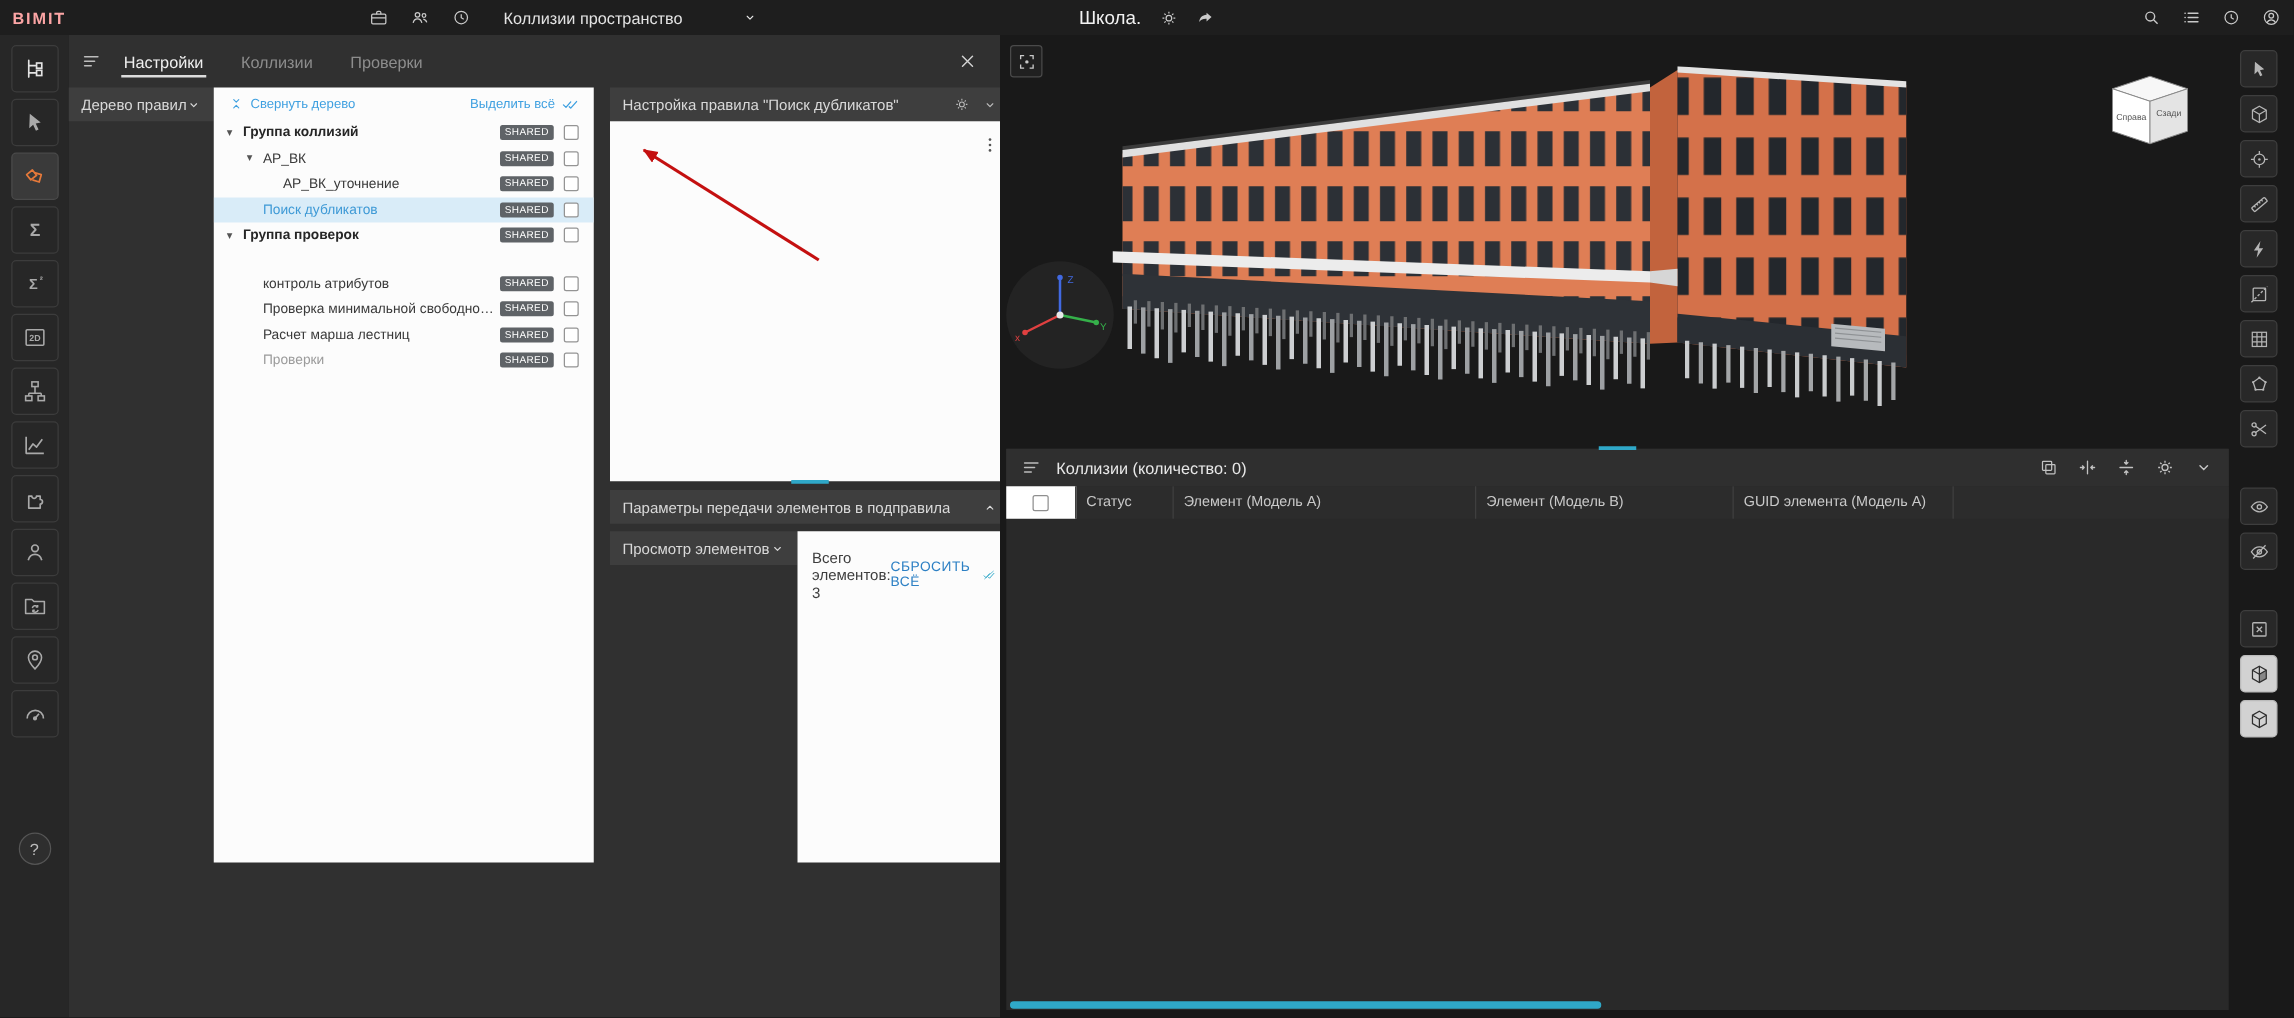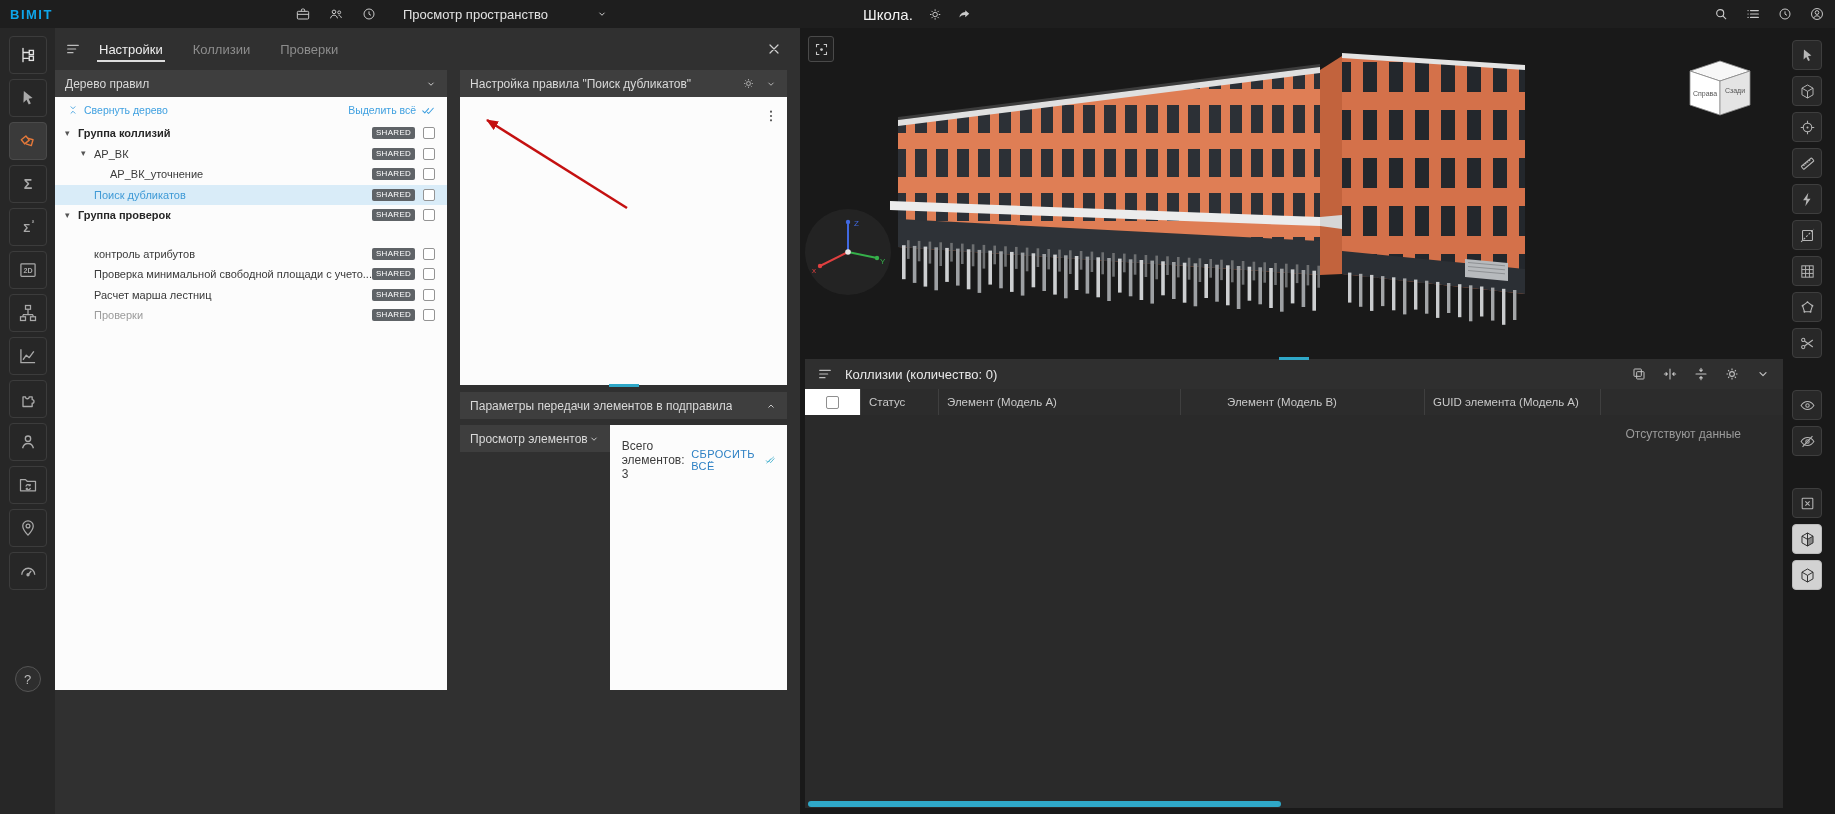--- a/index.html
+++ b/index.html
@@ -2,21 +2,21 @@
 <html><head>
 <meta charset="utf-8">
 <style>
 *{margin:0;padding:0;box-sizing:border-box}
 html,body{width:1835px;height:814px;overflow:hidden;background:#1b1b1b;font-family:"Liberation Sans",sans-serif}
 .app{position:relative;width:1835px;height:814px}
 .ic{display:block;color:inherit}.s12{width:12px;height:12px}.s13{width:13px;height:13px}.s14{width:14px;height:14px}
 .s15{width:15px;height:15px}.s16{width:16px;height:16px}.s17{width:17px;height:17px}.s20{width:20px;height:20px}
 
 .topbar{position:absolute;left:0;top:0;width:100%;height:28px;background:#1e1e1e;display:flex;align-items:center;color:#c9c9c9;z-index:20}
-.logo{font-weight:bold;font-size:13px;color:#0ea5e9;letter-spacing:1.5px;padding:0 14px 0 10px}
+.logo{font-weight:bold;font-size:13px;color:#fca5a5;letter-spacing:1.5px;padding:0 14px 0 10px}
 .tb-left-icons{display:flex;gap:17px;margin-left:228px}
 .tb-ic{display:flex;align-items:center;cursor:pointer;color:#c9c9c9}
 .ws-select{display:flex;align-items:center;margin-left:26px;font-size:13px;color:#e3e3e3;cursor:pointer}
 .ws-select .lbl{margin-right:48px}
 .tb-center{position:absolute;left:50%;transform:translateX(-50%);display:flex;align-items:center;gap:15px}
 .proj-title{font-size:15px;color:#f2f2f2}
 .tb-right{position:absolute;right:10px;display:flex;gap:16px}
 
 .sidebar{position:absolute;left:0;top:28px;width:55px;height:786px;background:#272727;display:flex;flex-direction:column;align-items:center;padding-top:8px}
 .tool-btn{width:38px;height:38px;border:1px solid #3c3c3c;border-radius:4px;background:transparent;display:flex;align-items:center;justify-content:center;margin-bottom:5px;color:#a9a9a9;cursor:pointer;flex:0 0 38px}
@@ -26,21 +26,21 @@
 
 .workspace{position:absolute;left:55px;top:28px;width:745px;height:786px;background:#303030;display:flex;flex-direction:column}
 .tabbar{height:42px;display:flex;align-items:center;padding:0 18px 0 10px;flex:0 0 42px}
 .burger-btn{color:#bdbdbd;cursor:pointer}
 .tabs{display:flex;gap:26px;margin-left:16px;flex:1}
 .tab{font-size:13px;color:#8d8d8d;padding:11px 2px;cursor:pointer;position:relative}
 .tab.active{color:#efefef}
 .tab.active::after{content:"";position:absolute;left:0;right:0;bottom:6px;height:2px;background:#dcdcdc}
 .close-btn{color:#cfcfcf;cursor:pointer}
 .panels{height:620px;display:flex;gap:13px;padding-right:13px;flex:0 0 620px}
-.tree-panel{width:420px;display:flex;flex-direction:column}
+.tree-panel{width:420px;display:flex;flex-direction:row}
 .panel-col{width:359px;display:flex;flex-direction:column}
 .panel-head{height:27px;background:#3e3e3e;color:#d9d9d9;font-size:12px;display:flex;align-items:center;justify-content:space-between;padding:0 10px;flex:0 0 27px}
 .panel-head .ht{white-space:nowrap;overflow:hidden;text-overflow:ellipsis}
 .head-icons{display:flex;align-items:center;gap:10px;color:#bdbdbd}
 .panel-body{background:#fcfcfc;flex:1;overflow:hidden}
 
 .tree-utils{height:26px;display:flex;align-items:center;justify-content:space-between;padding:0 12px;font-size:10.5px}
 .link{display:flex;align-items:center;gap:5px;cursor:pointer;color:#3fa0e0}
 .tree-row{height:20.5px;display:flex;align-items:center;font-size:11px;color:#3a3a3a;padding-right:12px;cursor:pointer}
 .tree-row.selected{background:#d9ecf8;color:#3f9ad6}
@@ -373,21 +373,21 @@
             <use href="#sym-users"></use>
           </svg>
         </div>
         <div class="tb-ic">
           <svg class="ic s16">
             <use href="#sym-clock"></use>
           </svg>
         </div>
       </div>
     <div class="ws-select">
-      <span class="lbl">Просмотр пространство</span>
+      <span class="lbl">Коллизии пространство</span>
       <svg class="ic s12">
           <use href="#sym-chevdown"></use>
         </svg>
     </div>
     <div class="tb-center">
       <span class="proj-title">Школа.</span>
       <span style="display:flex;gap:14px" id="tb-title-icons">
           <div class="tb-ic">
             <svg class="ic s15">
               <use href="#sym-gear"></use>
@@ -922,24 +922,21 @@
               </svg>
             </span>
           </span>
       </div>
       <div class="col-tablehead" id="col-tablehead">
           <div class="cth cb">
             <span class="cth-checkbox"></span>
           </div>
           <div class="cth" style="width: 78px; flex: 0 0 78px;">Статус</div>
           <div class="cth" style="width: 242px; flex: 0 0 242px;">Элемент (Модель А)</div>
-          <div class="cth" style="width: 206px; flex: 0 0 206px; margin-left: 38px;">Элемент (Модель B)</div>
+          <div class="cth" style="width: 206px; flex: 0 0 206px;">Элемент (Модель B)</div>
           <div class="cth" style="width: 176px; flex: 0 0 176px;">GUID элемента (Модель А)</div>
           <div class="cth fill"></div>
         </div>
-      <div class="col-body">
-        <span class="empty">Отсутствуют данные</span>
-      </div>
       <div class="hscroll"></div>
     </div>
   </section>
 
 </div>
 
 </body></html>

